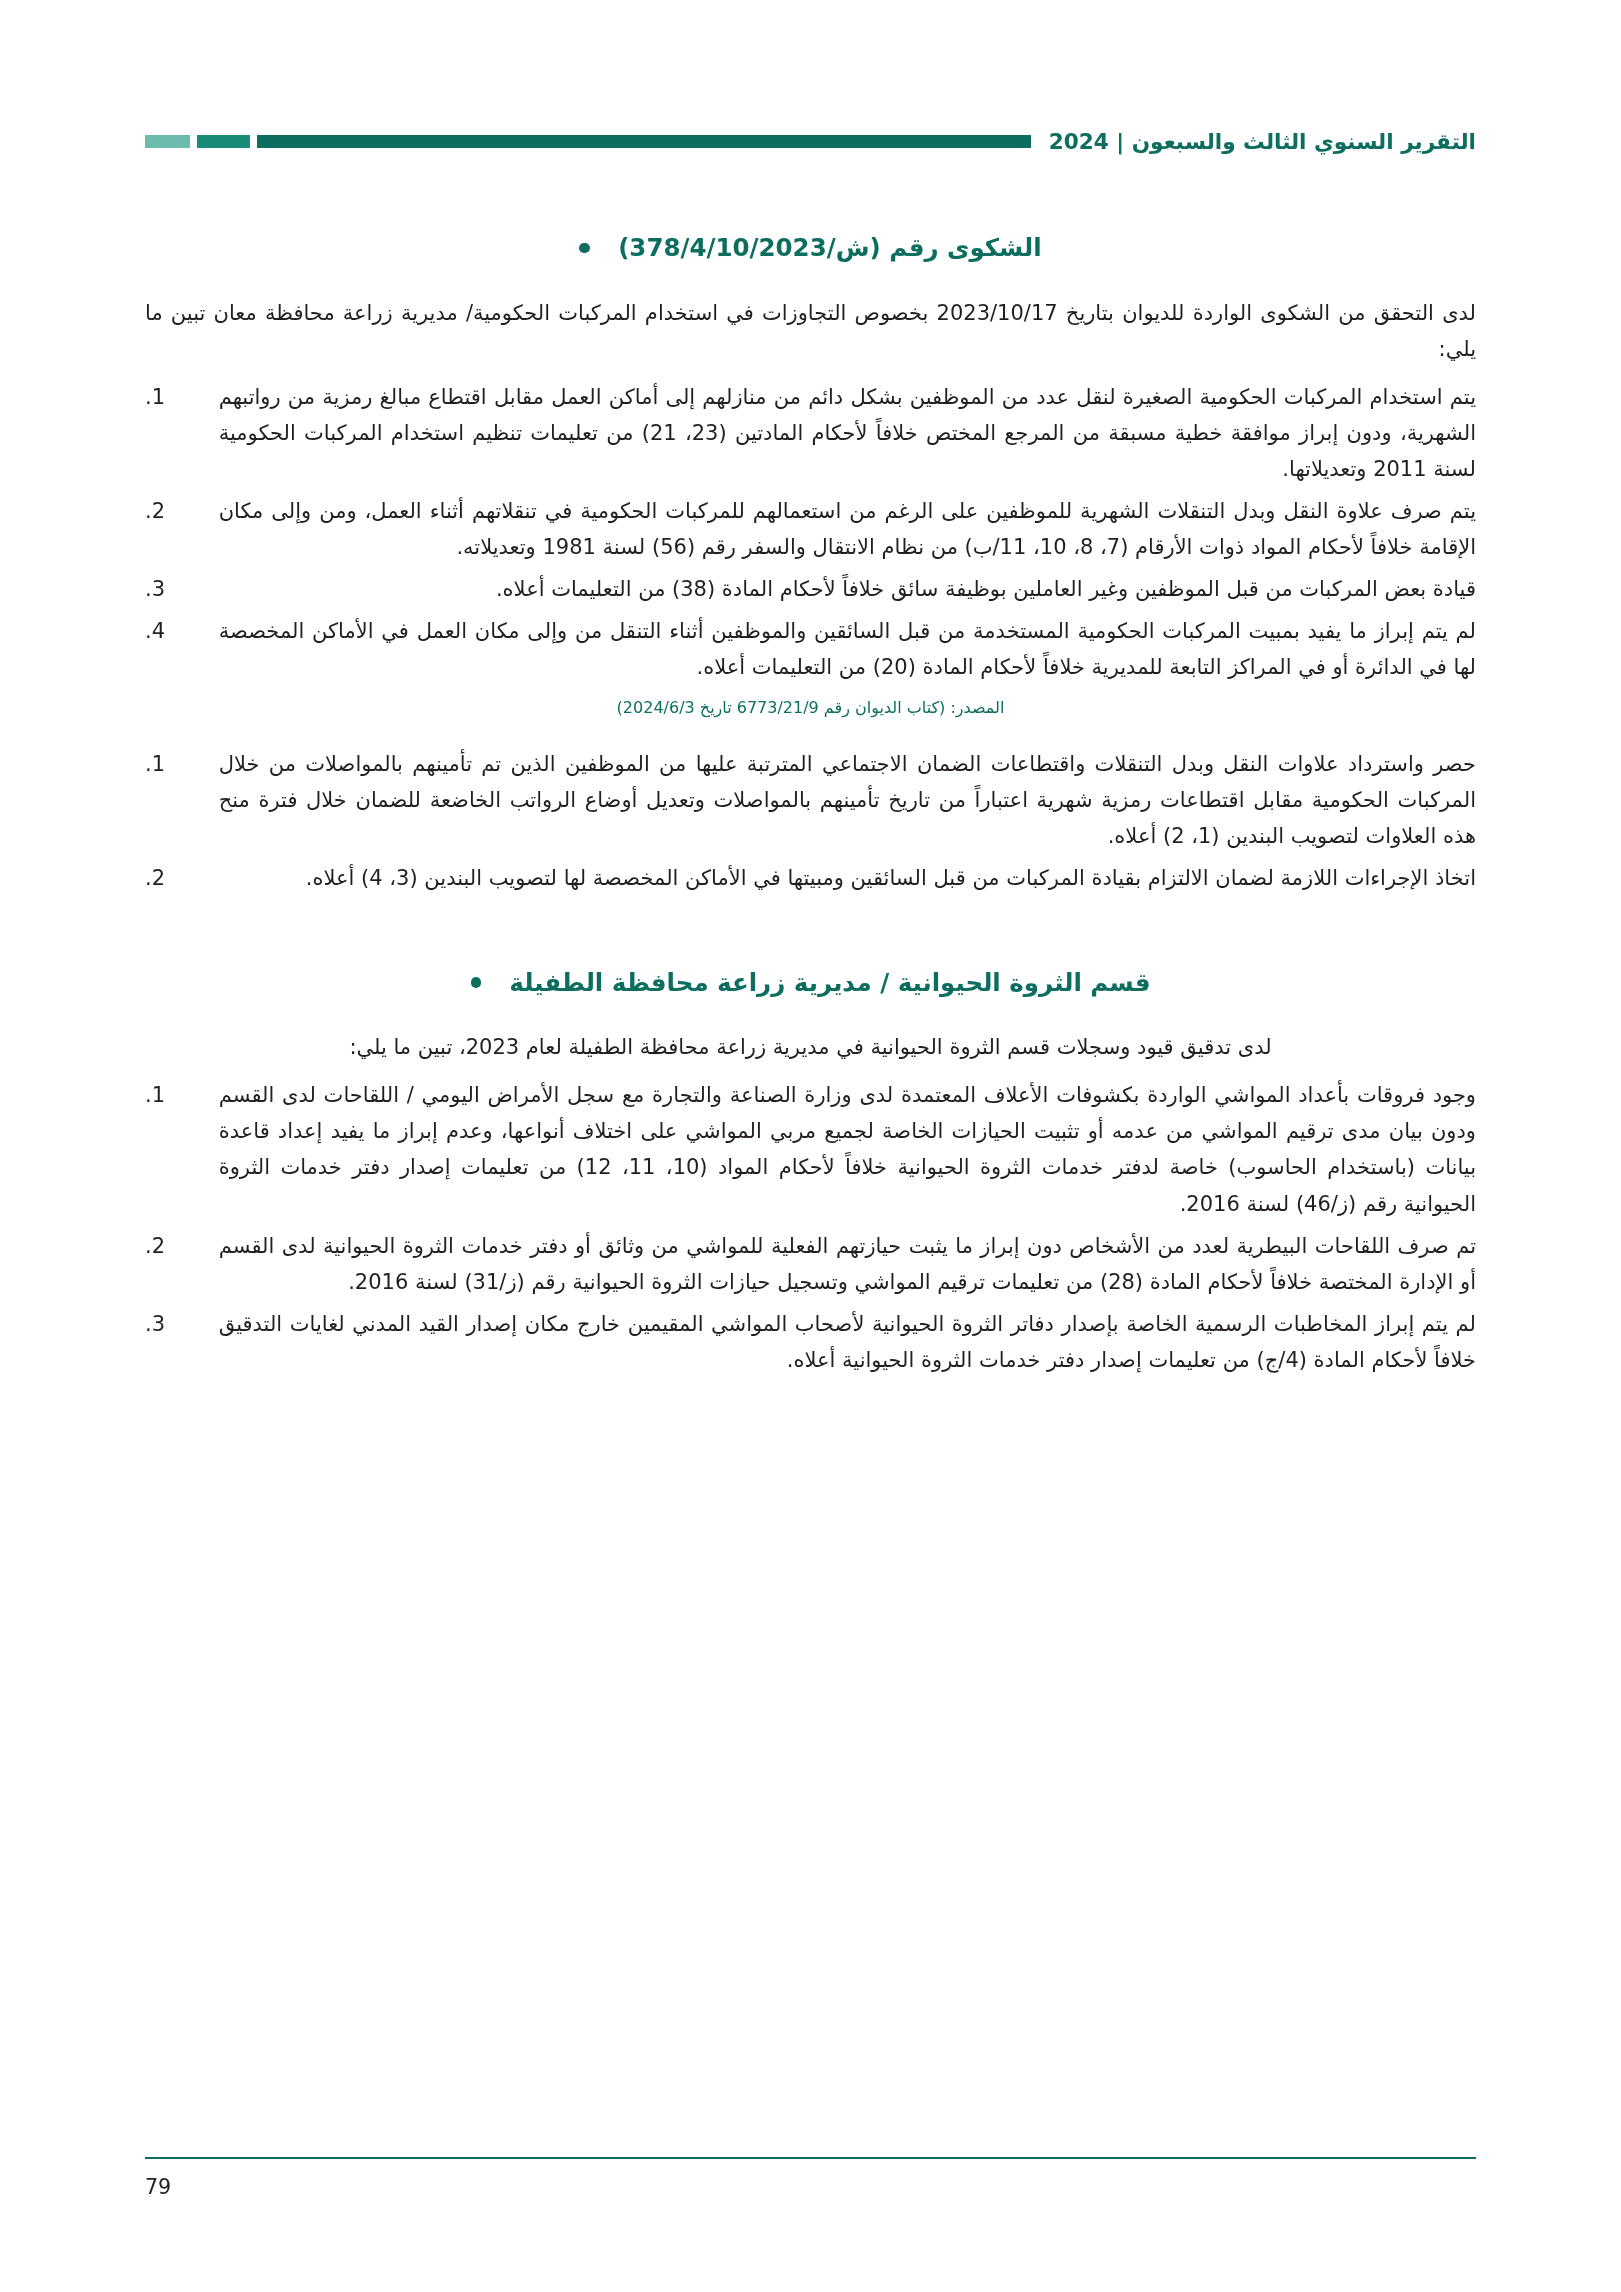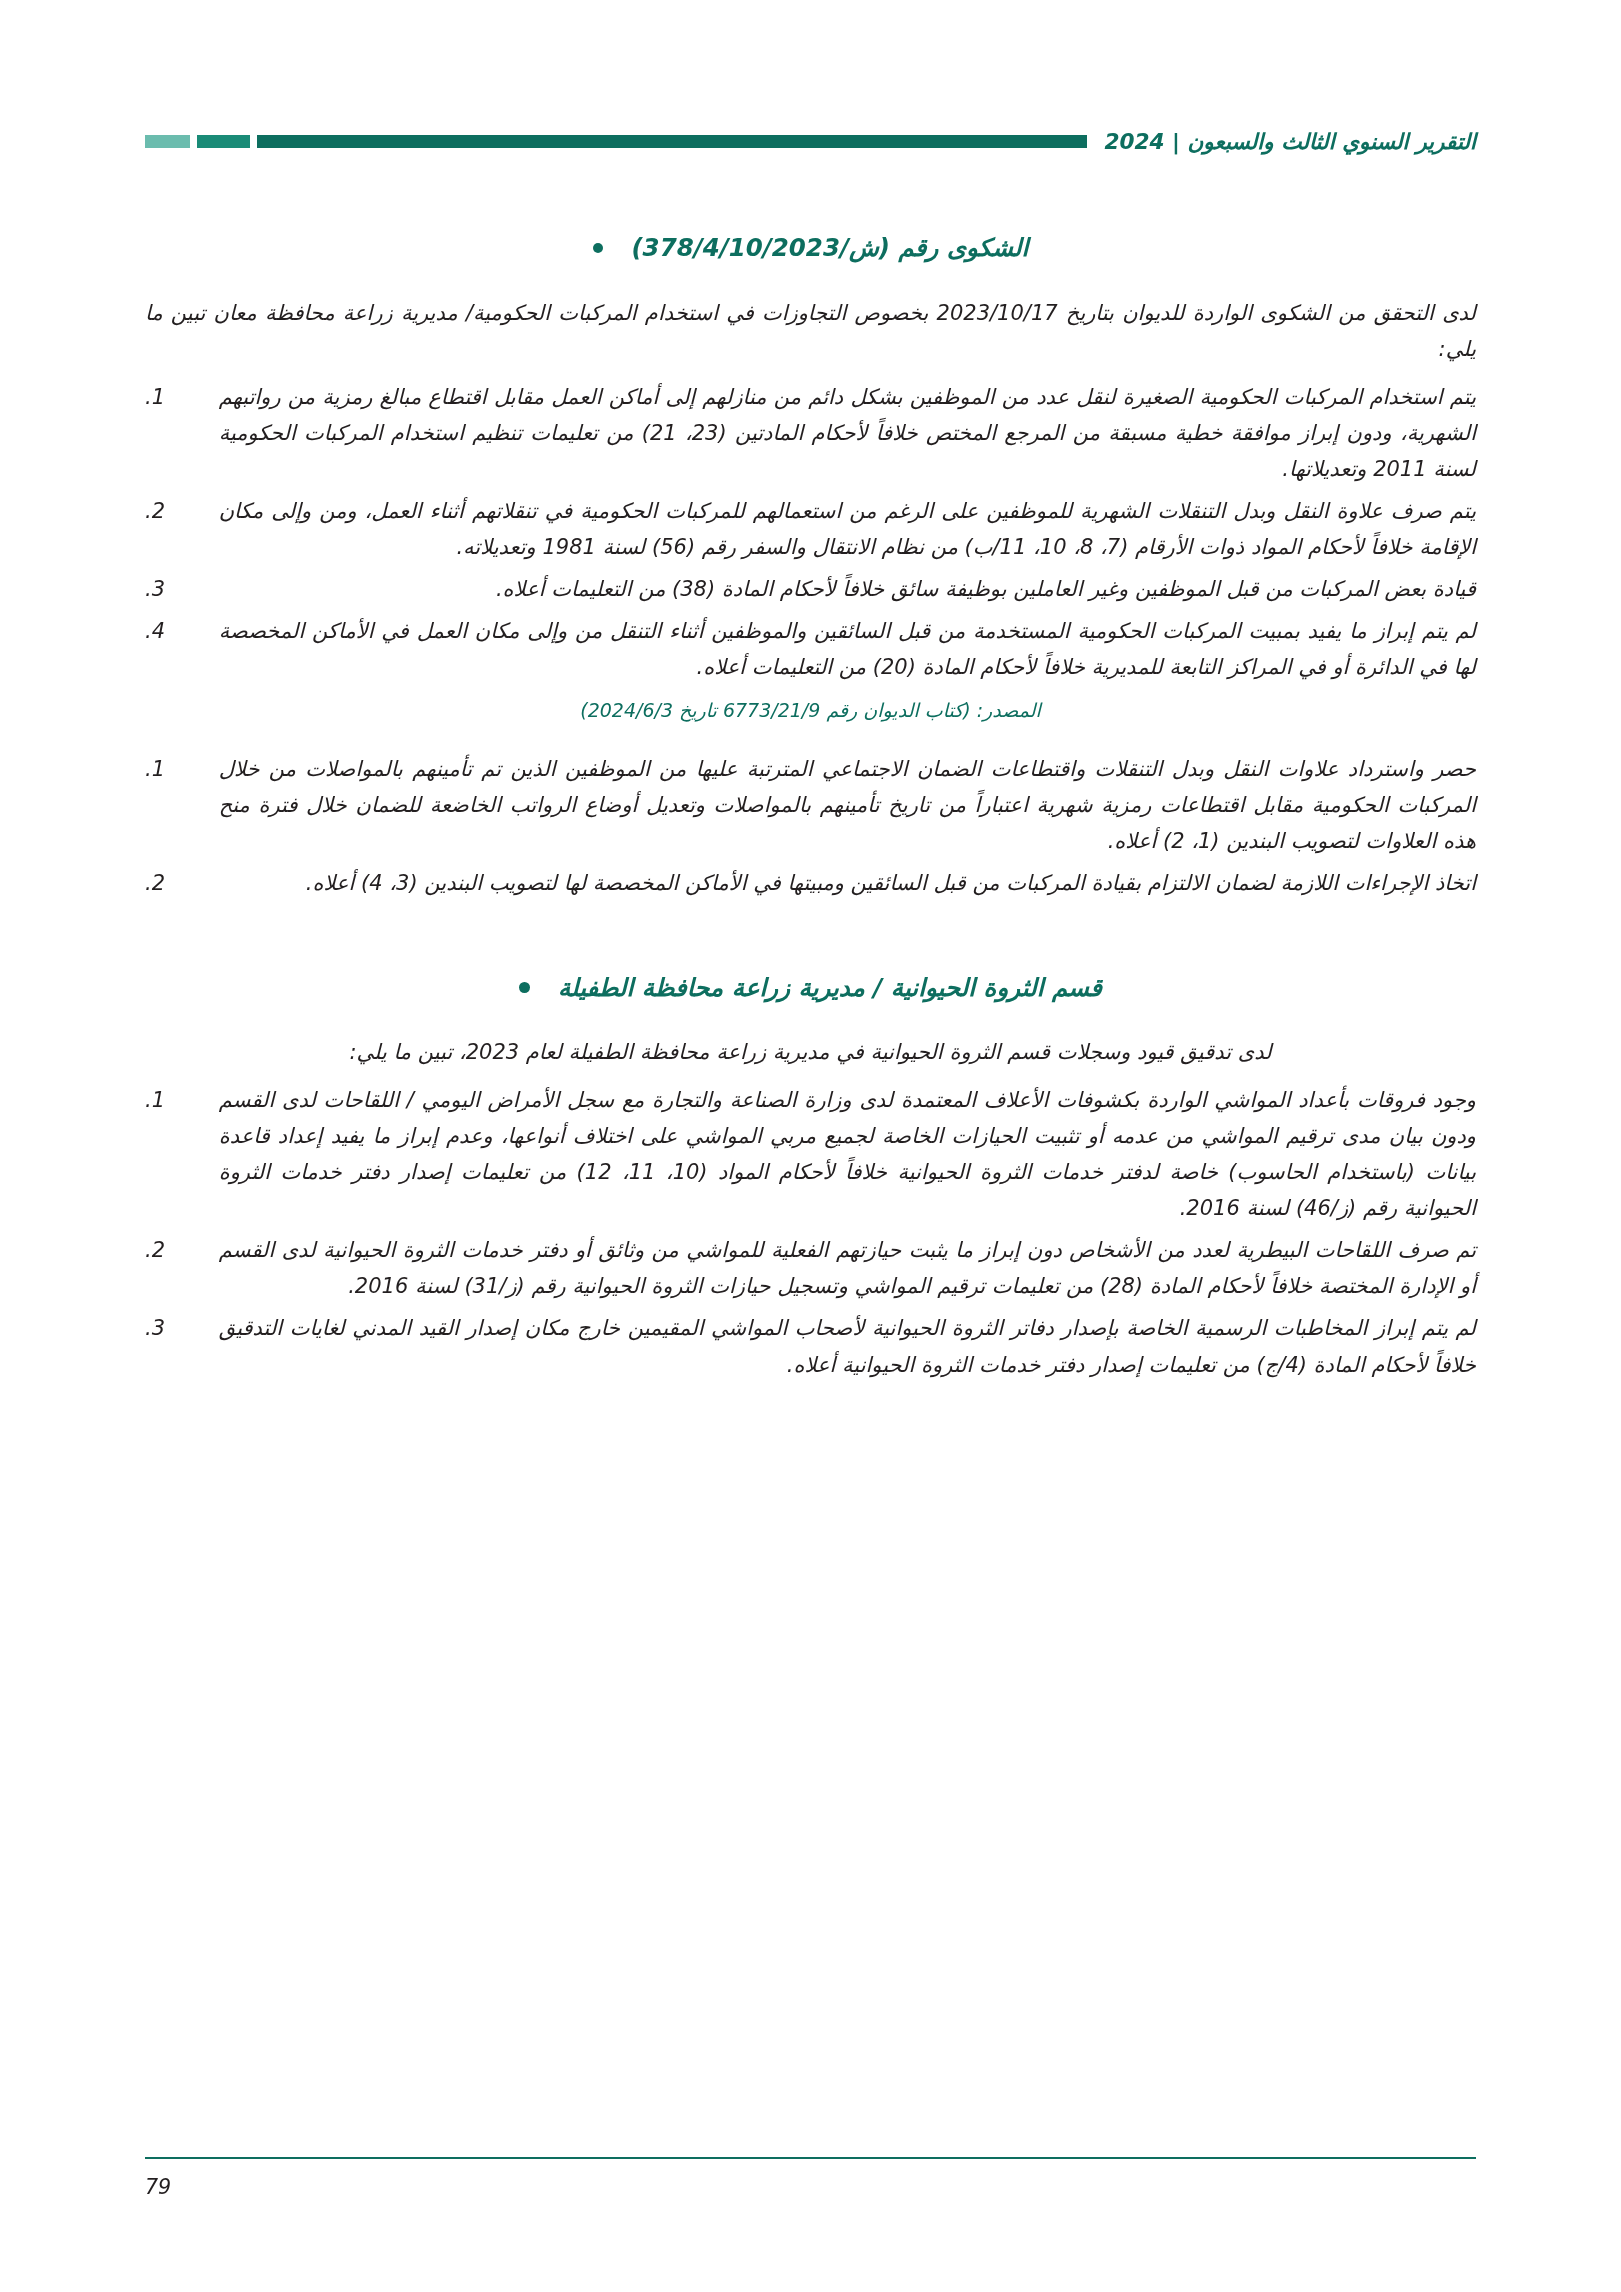--- a/index.html
+++ b/index.html
@@ -12,21 +12,20 @@
     height: 2293px;
     font-family: "DejaVu Sans", "Liberation Sans", sans-serif;
     color: #231f20;
     position: relative;
     overflow: hidden;
   }
   .page {
     position: absolute;
     inset: 0;
     padding: 12px;
-    font-style: italic;
   }
 
   
   .header {
     position: absolute;
     top: 125px;
     right: 145px;
     left: 145px;
     height: 33px;
     display: flex;
@@ -131,21 +130,21 @@
     flex: 1 1 auto;
     font-size: 21px;
     line-height: 1.72;
     text-align: justify;
     text-align-last: right;
     margin-left: 17px;
   }
 
   .source-line {
     color: #0d6e5f;
-    font-size: 19px;
+    font-size: 16px;
     text-align: center;
     line-height: 1.6;
     margin: 5.9px 0 25.5px 0;
   }
 
   .section-title {
     color: #0d6e5f;
     font-weight: bold;
     font-size: 24.5px;
     margin: 0 0 19.6px 0;

